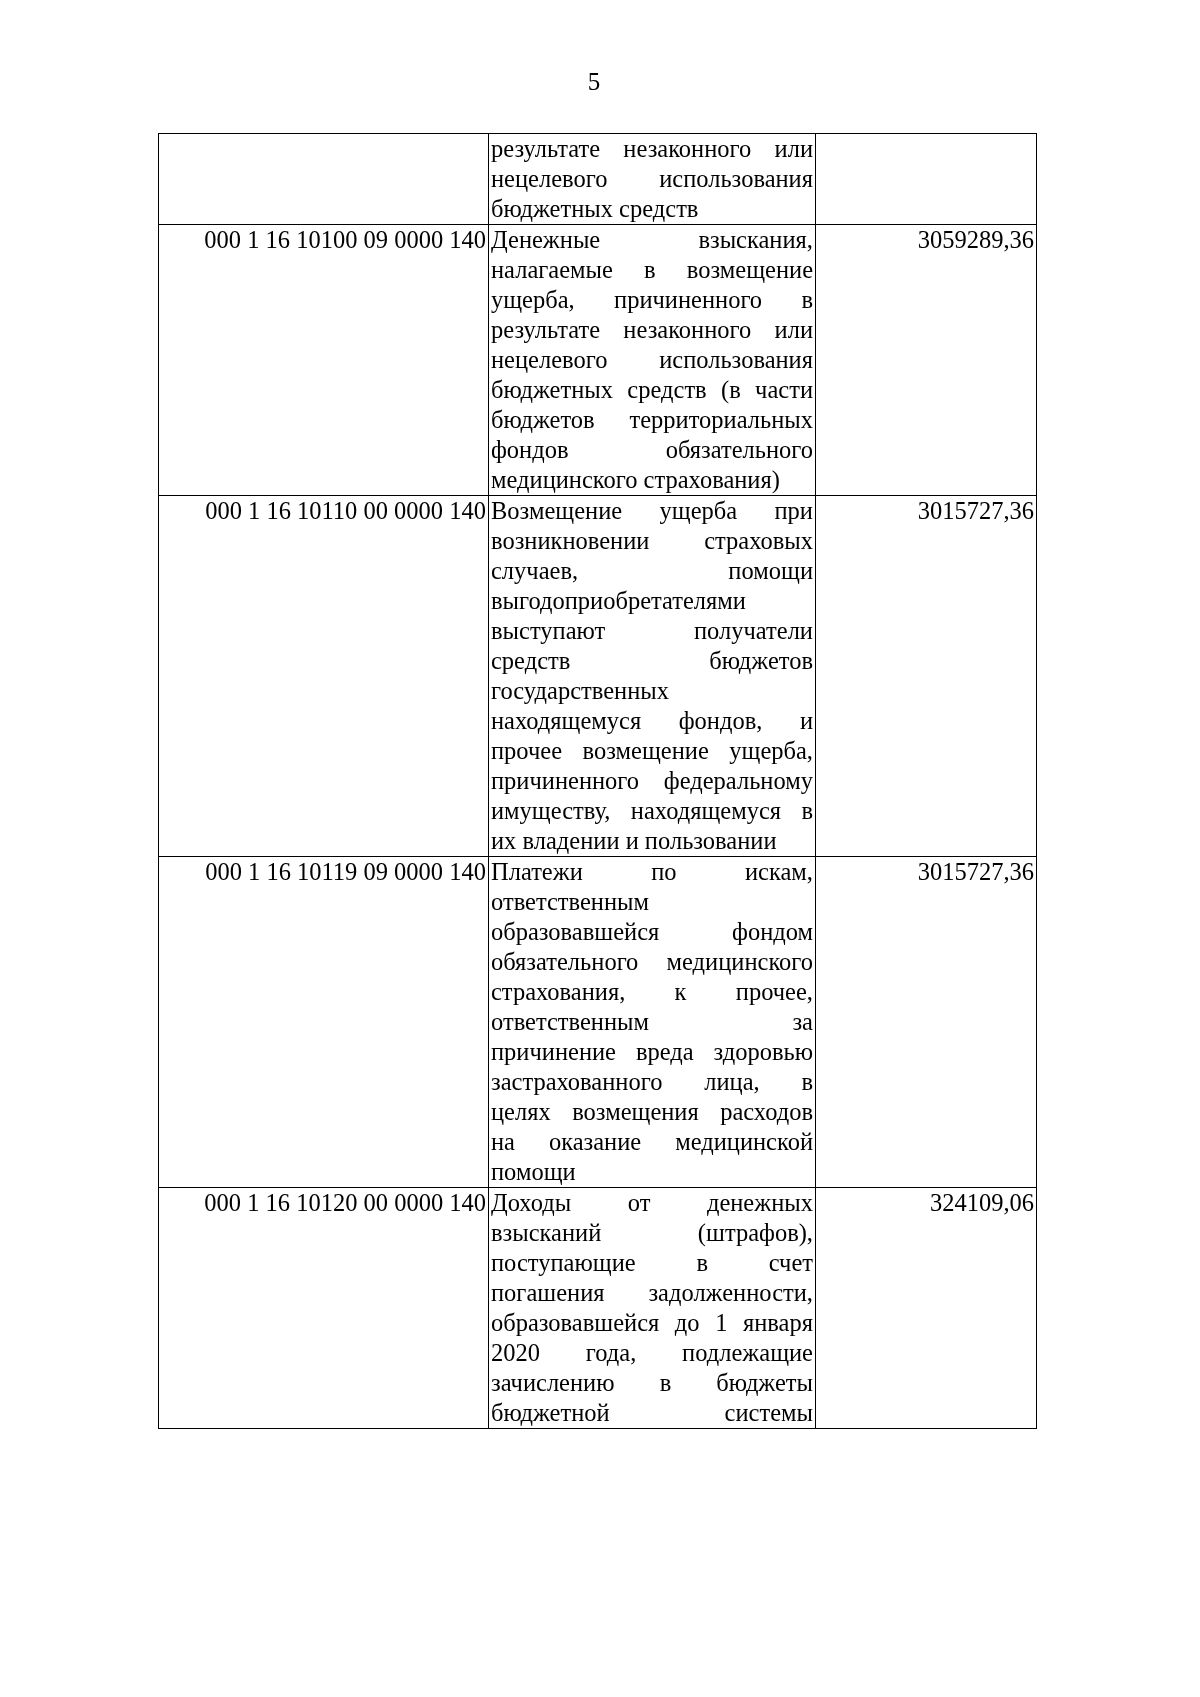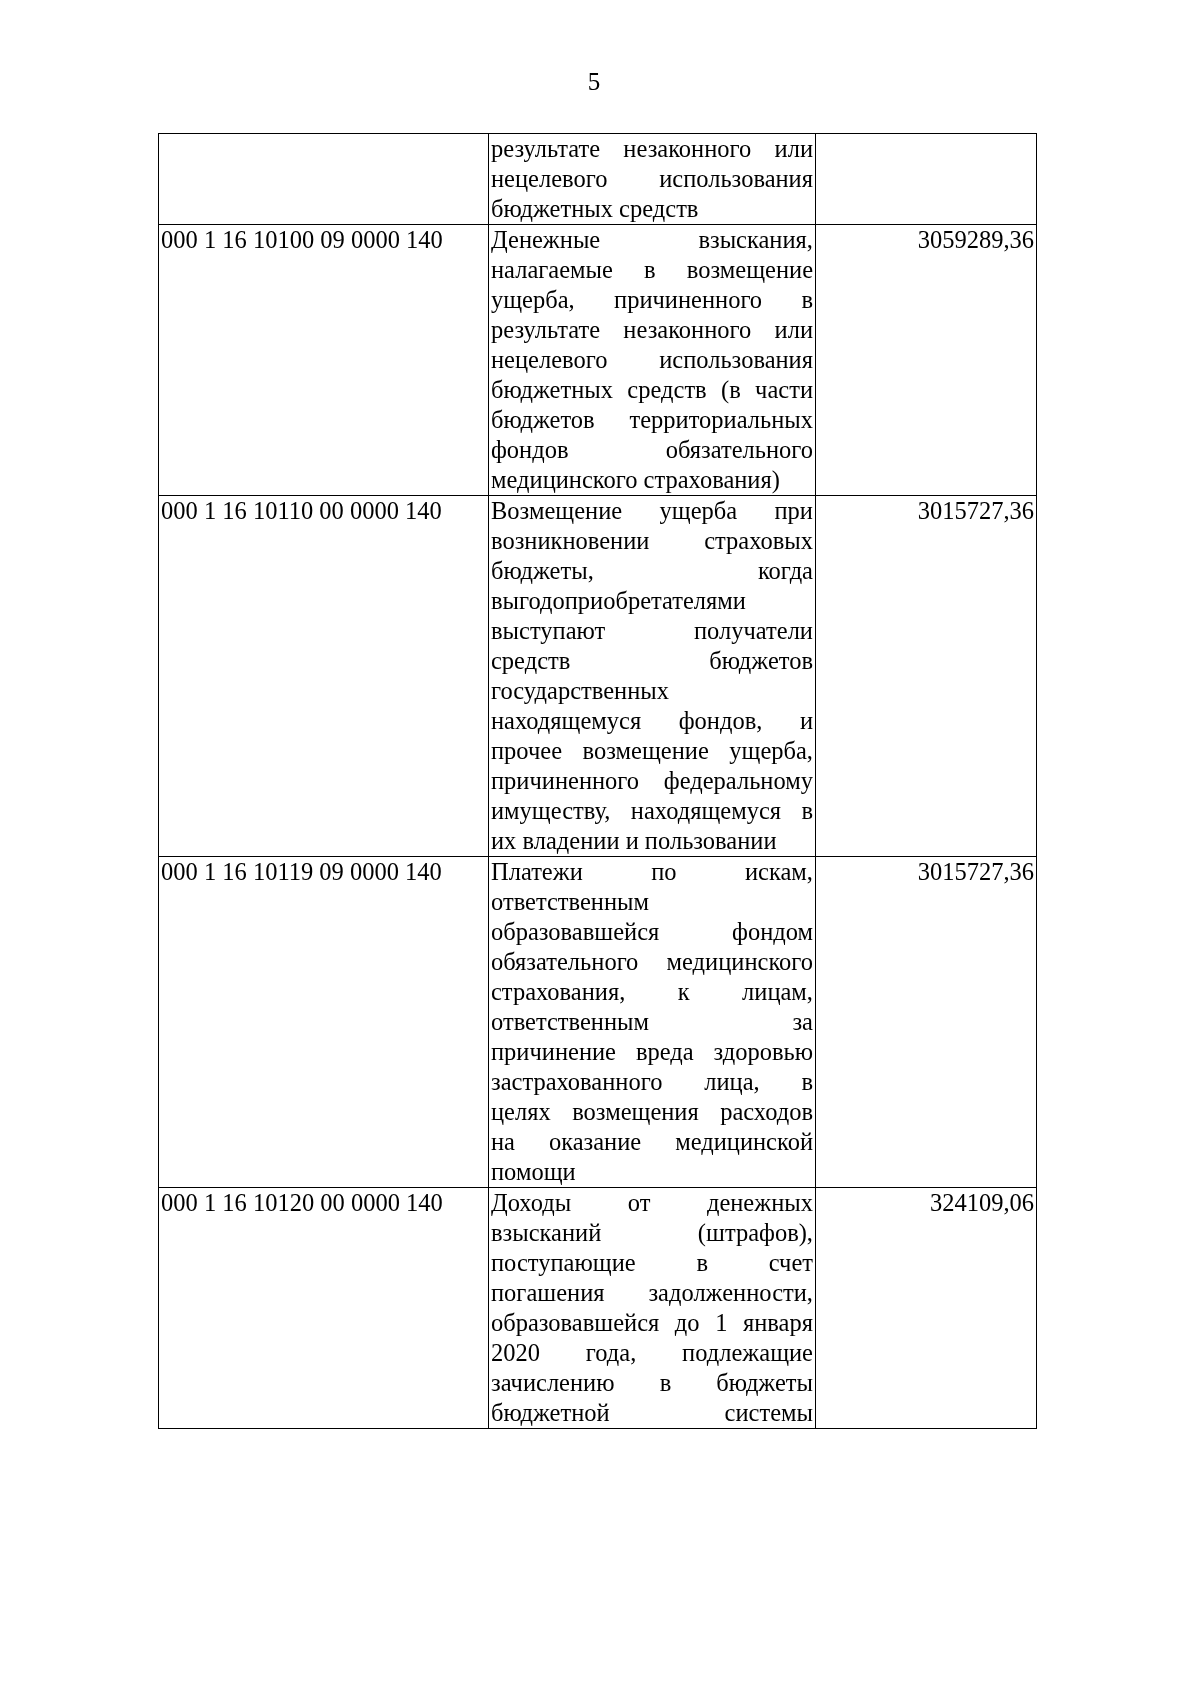--- a/index.html
+++ b/index.html
@@ -1,20 +1,20 @@
 <!DOCTYPE html>
 <html><head>
 <meta charset="utf-8">
 <style>
   html, body { margin:0; padding:0; background:#ffffff; }
   body { width:1200px; height:1697px; position:relative; font-family:"Liberation Serif", serif; color:#000; }
   .page-num { position:absolute; top:68px; left:0; width:1188px; text-align:center; font-size:25px; }
   table.budget { position:absolute; top:133px; left:158px; border-collapse:collapse; table-layout:fixed; width:873px; }
   table.budget td { border:1.5px solid #000; vertical-align:top; font-size:24.5px; line-height:30px; padding:0 2px 0 2px; }
-  td.code { width:325px; text-align:left; padding-top:1px; }
+  td.code { width:325px; text-align:right; padding-top:1px; }
   td.desc { width:322px; text-align:justify; text-align-last:justify; }
   td.amount { width:216px; text-align:right; }
   .line { display:block; text-align:justify; text-align-last:justify; white-space:nowrap; }
   .line.l { text-align-last:left; }
 </style>
 </head>
 <body>
 
 <div class="page-num">5</div>
 
@@ -42,41 +42,41 @@
           <span class="line">фондов обязательного</span>
           <span class="line l">медицинского страхования)</span>
         </td>
         <td class="amount">3059289,36</td>
       </tr>
       <tr>
         <td class="code">000 1 16 10110 00 0000 140</td>
         <td class="desc">
           <span class="line">Возмещение ущерба при</span>
           <span class="line">возникновении страховых</span>
-          <span class="line">бюджеты, когда</span>
+          <span class="line">случаев, помощи</span>
           <span class="line l">выгодоприобретателями</span>
           <span class="line">выступают получатели</span>
           <span class="line">средств бюджетов</span>
           <span class="line l">государственных</span>
           <span class="line">находящемуся фондов, и</span>
           <span class="line">прочее возмещение ущерба,</span>
           <span class="line">причиненного федеральному</span>
           <span class="line">имуществу, находящемуся в</span>
           <span class="line l">их владении и пользовании</span>
         </td>
         <td class="amount">3015727,36</td>
       </tr>
       <tr>
         <td class="code">000 1 16 10119 09 0000 140</td>
         <td class="desc">
           <span class="line">Платежи по искам,</span>
           <span class="line l">ответственным</span>
           <span class="line">образовавшейся фондом</span>
           <span class="line">обязательного медицинского</span>
-          <span class="line">страхования, к лицам,</span>
+          <span class="line">страхования, к прочее,</span>
           <span class="line">ответственным за</span>
           <span class="line">причинение вреда здоровью</span>
           <span class="line">застрахованного лица, в</span>
           <span class="line">целях возмещения расходов</span>
           <span class="line">на оказание медицинской</span>
           <span class="line l">помощи</span>
         </td>
         <td class="amount">3015727,36</td>
       </tr>
       <tr>

